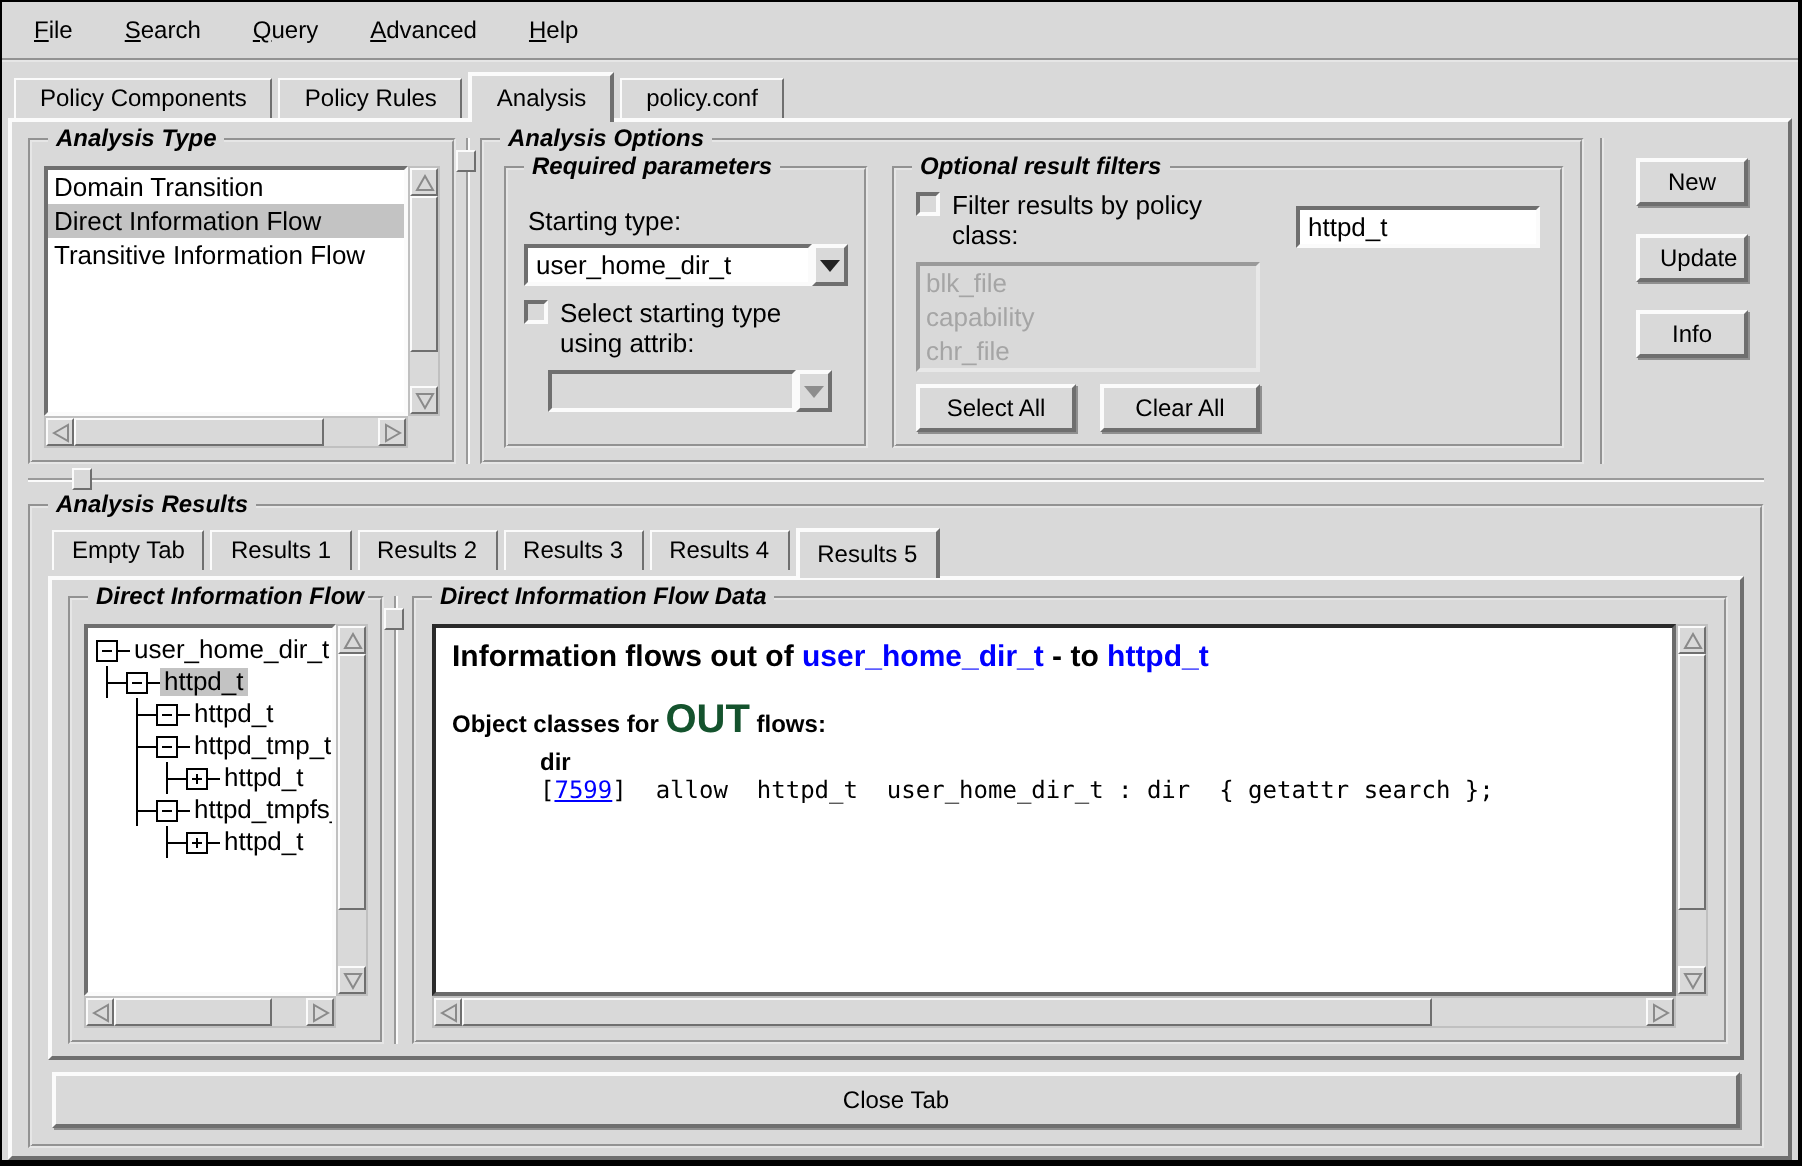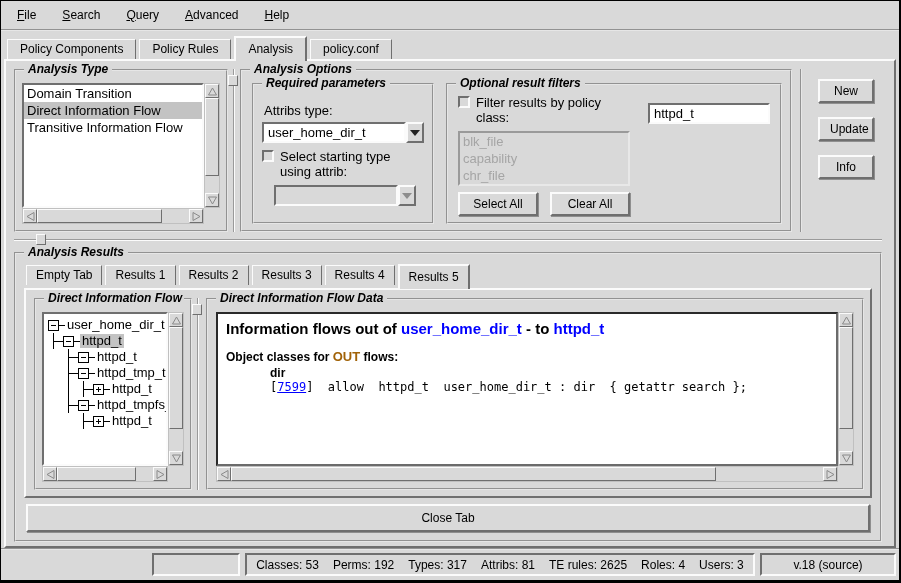--- a/index.html
+++ b/index.html
@@ -108,21 +108,21 @@
   .tlabel { position:absolute; top:1px; font-size:13px; line-height:14px; white-space:nowrap; padding:0 2px; }
   .tlabel.selected { background:#c3c3c3; }
   
   .data-group { flex:1; display:flex; flex-direction:column; padding:12px 8px 6px 8px; margin-left:2px; }
   .datawrap { flex:1; display:flex; }
   .databox { flex:1; background:#fff; border:2px solid; border-color:#2a2a2a #6b6b6b #6b6b6b #2a2a2a;
              padding:6px 8px; overflow:hidden; }
   .data-heading { font-size:15px; font-weight:bold; margin-bottom:12px; white-space:nowrap; }
   .blue { color:#0000ff; }
   .data-sub { font-size:12px; font-weight:bold; }
-  .data-sub .big { font-size:13px; font-weight:bold; color:#a16207; }
+  .data-sub .big { font-size:20px; font-weight:bold; color:#14532d; }
   .data-objclass { font-size:12px; font-weight:bold; margin:2px 0 0 44px; }
   .data-rule { font-family:"DejaVu Sans Mono", monospace; font-size:12px; margin-left:44px; white-space:pre; }
   .rule-link { color:#0000ff; text-decoration:underline; }
   .close-btn { margin:6px 2px 2px 2px; flex:0 0 24px; line-height:18px; }
   
   .statusbar { flex:0 0 32px; display:flex; align-items:stretch; gap:5px; padding:3px 3px 4px 3px;
                border-top:2px groove #e6e6e6; }
   .status-spacer { flex:0 0 143px; }
   .status-panel { border:2px solid; border-color:#6f6f6f #fbfbfb #fbfbfb #6f6f6f;
                   display:flex; align-items:center; justify-content:center; font-size:12px; }
@@ -204,21 +204,21 @@
       <div class="vsash">
         <div class="line"></div>
         <div class="handle"></div>
       </div>
 
       <div class="groupbox opt-group">
         <span class="grouplabel">Analysis Options</span>
 
         <div class="groupbox req-group">
           <span class="grouplabel">Required parameters</span>
-          <div class="lbl">Attribs type:</div>
+          <div class="lbl">Starting type:</div>
           <div class="combo">
             <div class="centry">user_home_dir_t</div>
             <div class="cbtn">
               <div class="tri-down"></div>
             </div>
           </div>
           <div class="small-gap"></div>
           <div class="checkrow">
             <div class="checkbox"></div>
             <span style="font-size:13px;">Select starting type using attrib:</span>
@@ -417,27 +417,13 @@
                 </svg>
               </div>
             </div>
         </div>
       </div>
 
       <div class="btn close-btn">Close Tab</div>
     </div>
   </div>
 
-  <div class="statusbar">
-    <div class="status-spacer"></div>
-    <div class="status-panel status-empty"></div>
-    <div class="status-panel status-stats">
-        <span class="stat">Classes: 53</span>
-        <span class="stat">Perms: 192</span>
-        <span class="stat">Types: 317</span>
-        <span class="stat">Attribs: 81</span>
-        <span class="stat">TE rules: 2625</span>
-        <span class="stat">Roles: 4</span>
-        <span class="stat">Users: 3</span>
-      </div>
-    <div class="status-panel status-version">v.18 (source)</div>
-  </div>
 </div>
 
 </body></html>

